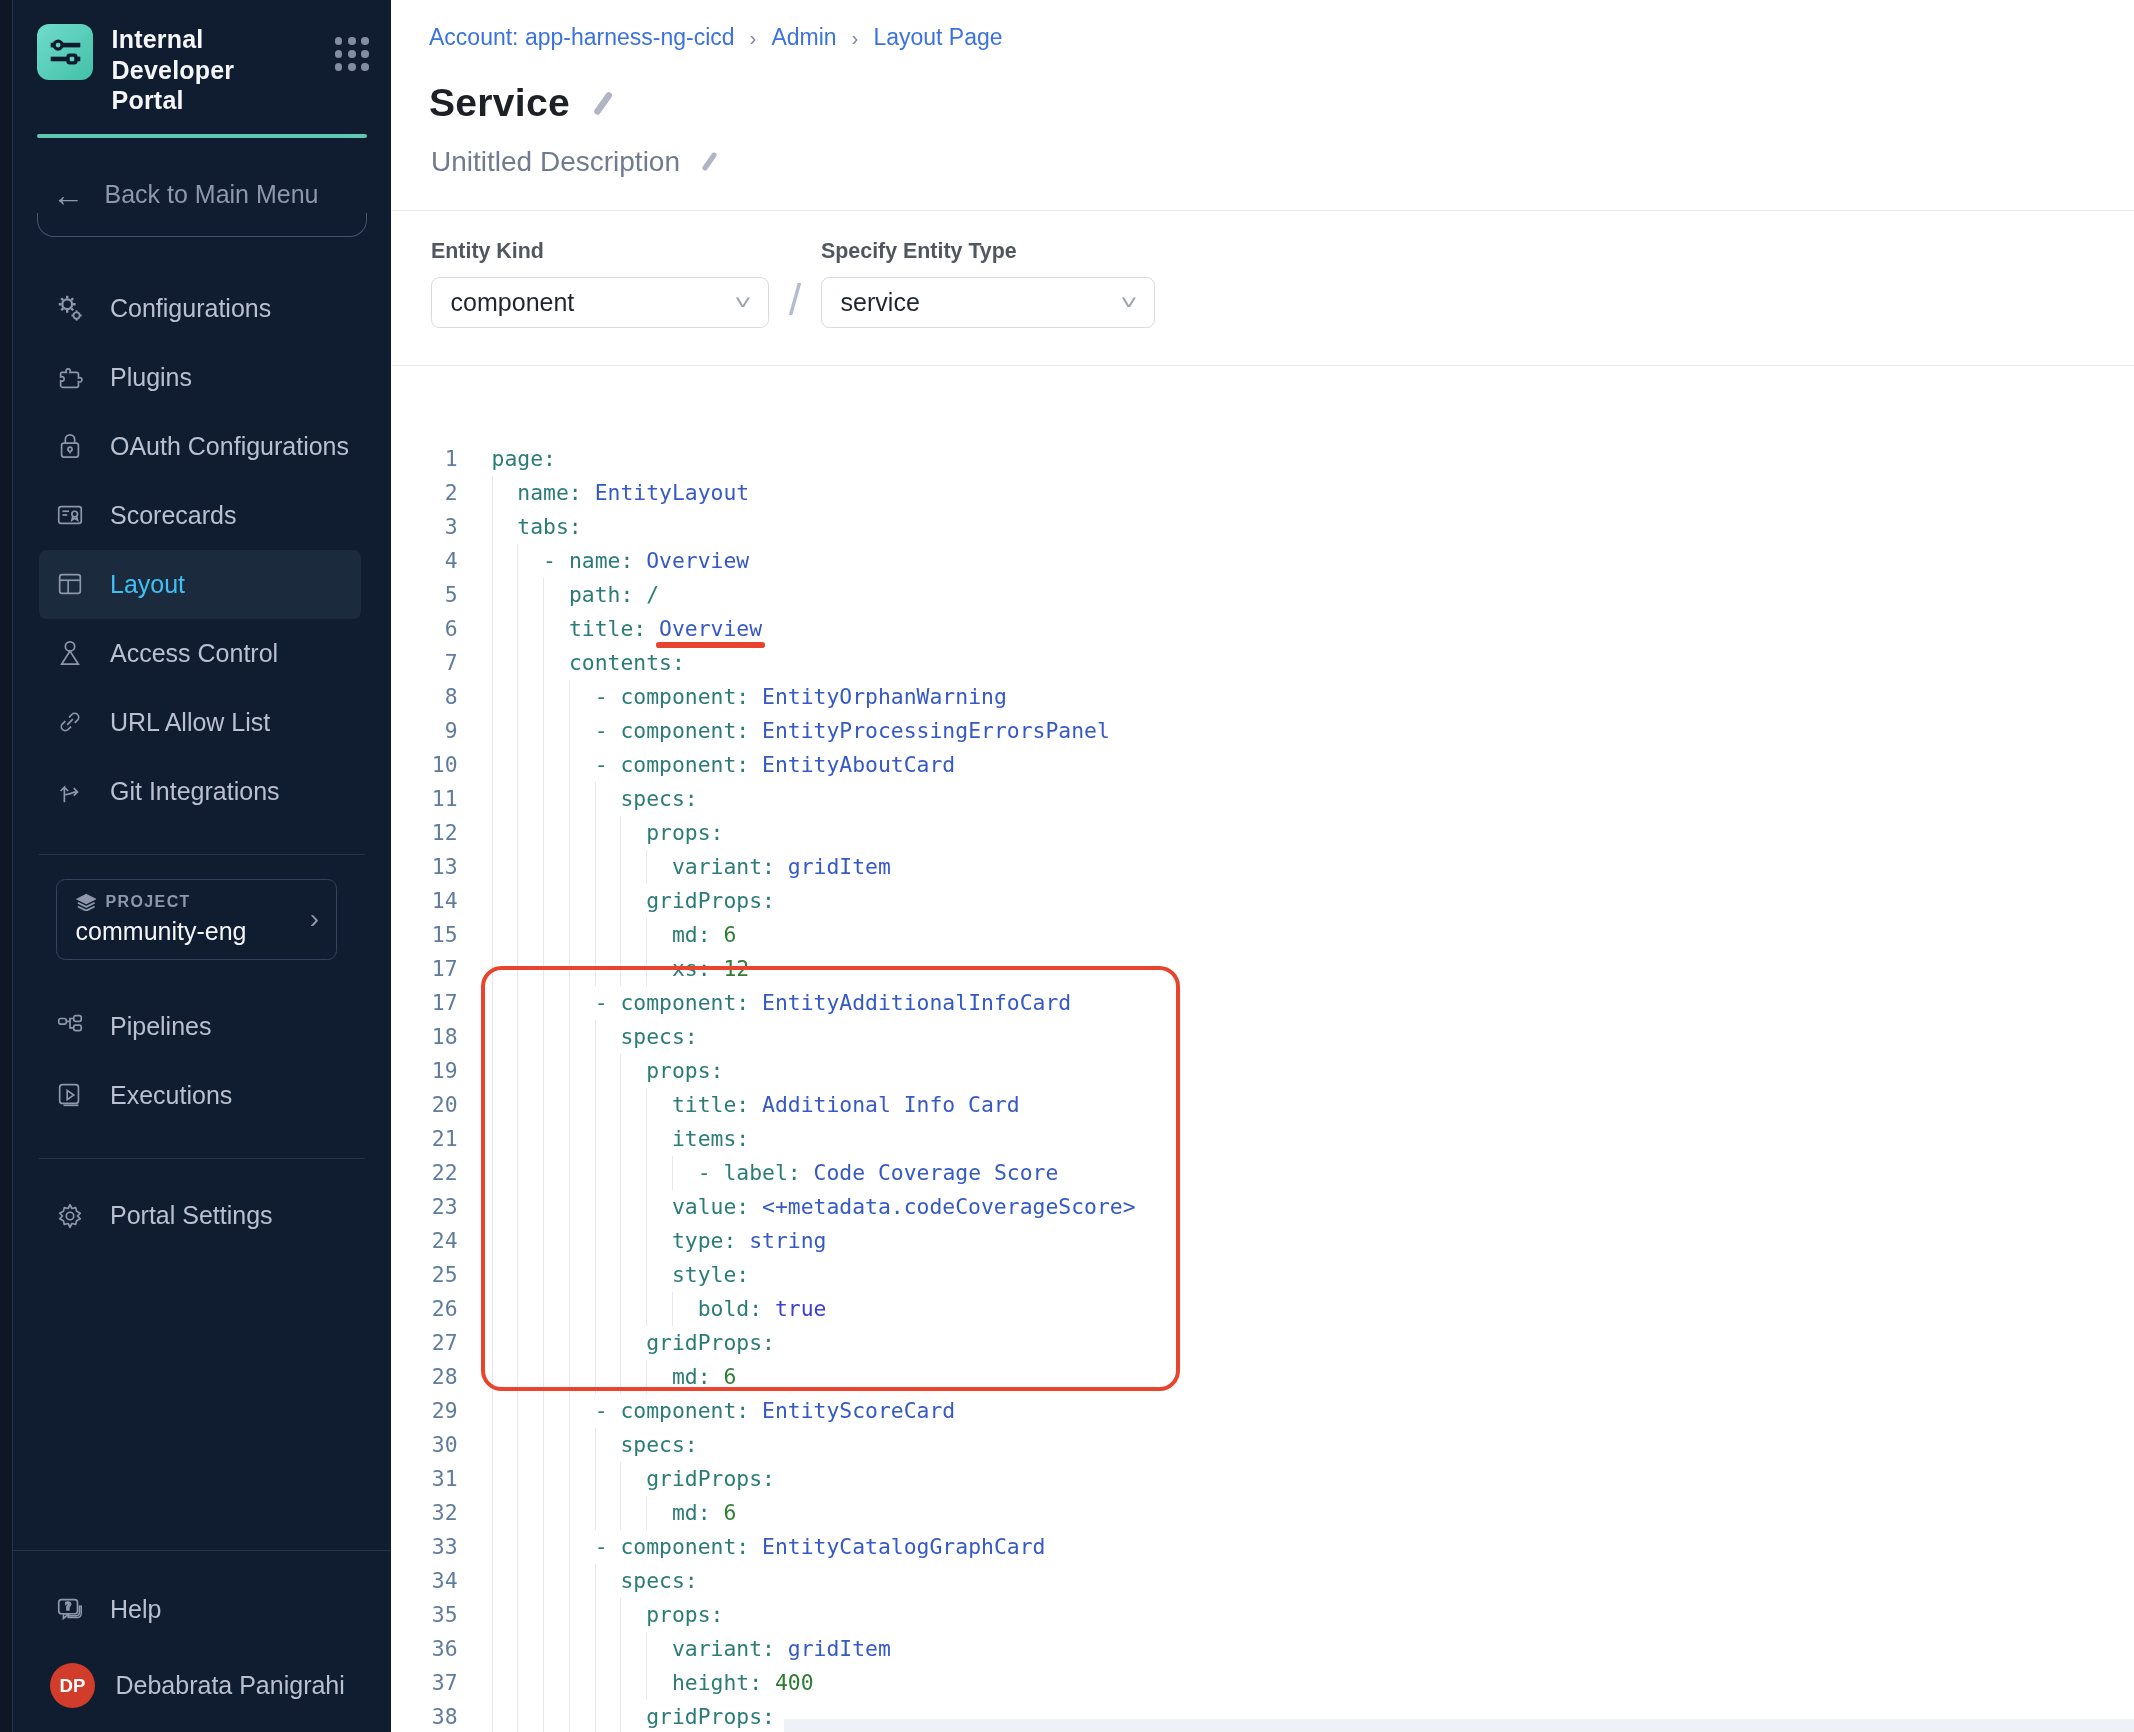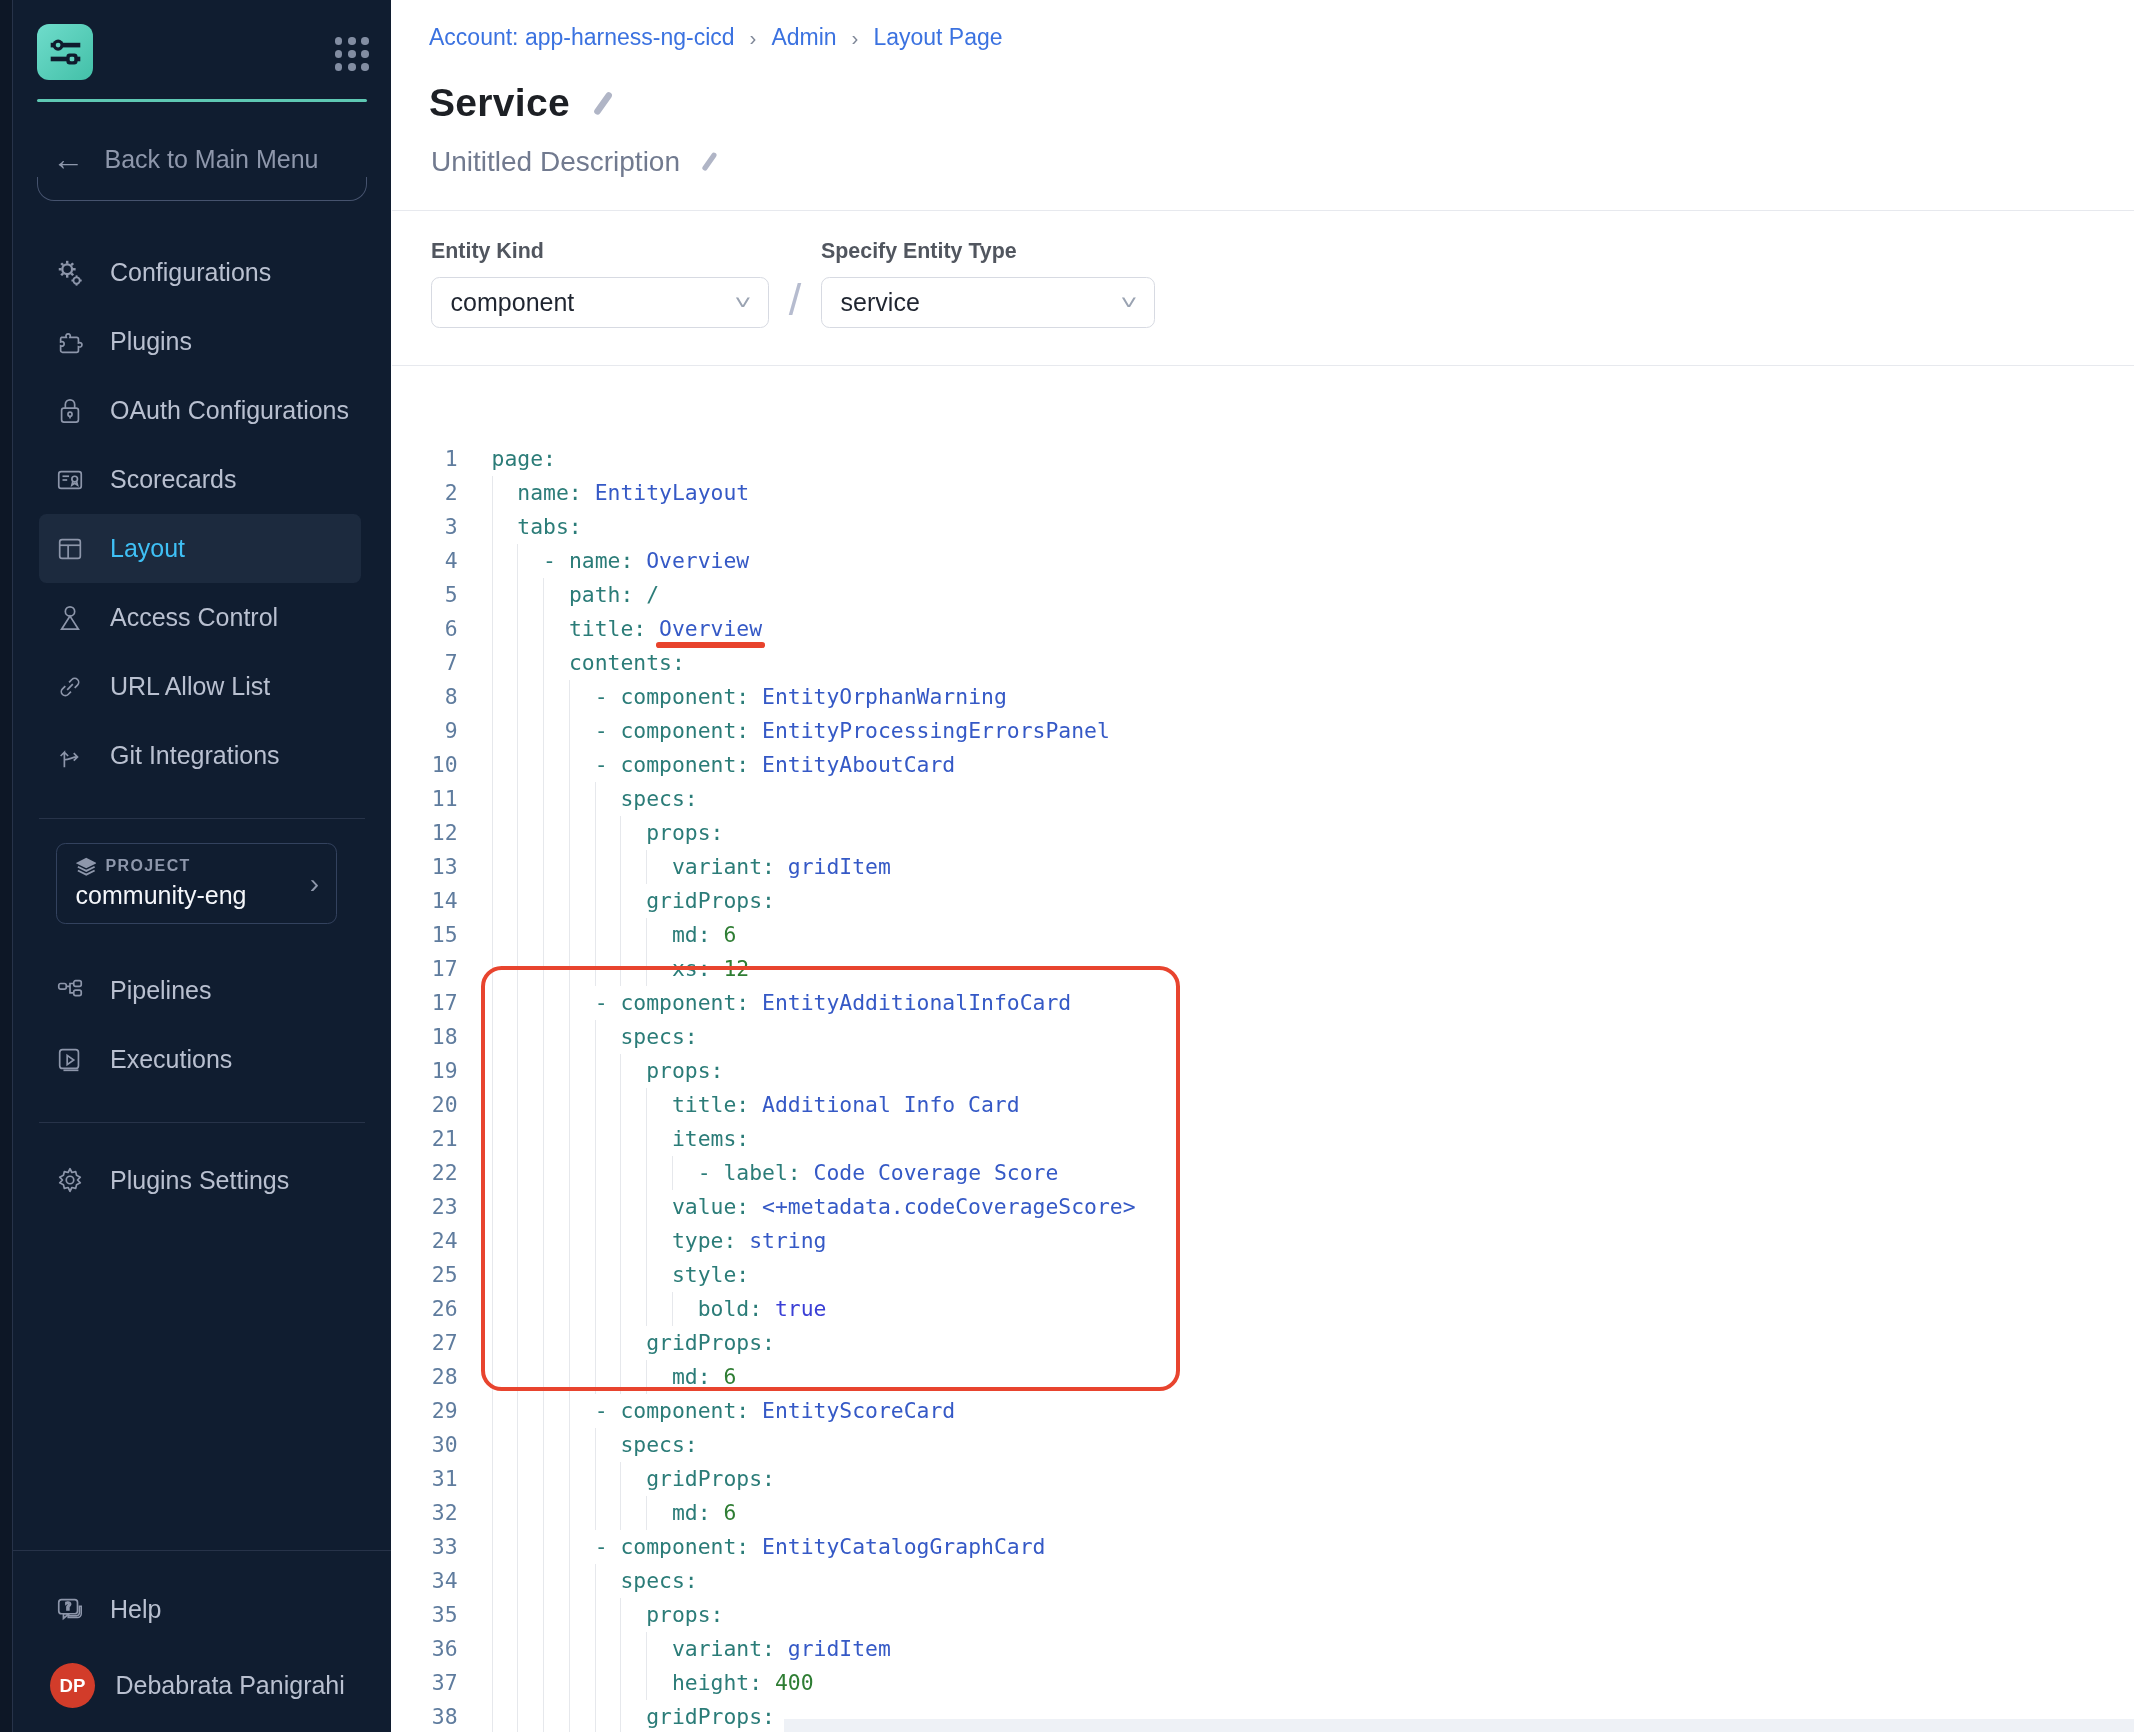--- a/index.html
+++ b/index.html
@@ -113,20 +113,21 @@
     <div class="logo-box">
       <svg width="37" height="37" viewBox="0 0 40 40">
         <line x1="4" y1="12" x2="36" y2="12" stroke="#0f1b2d" stroke-width="5"></line>
         <line x1="4" y1="27" x2="36" y2="27" stroke="#0f1b2d" stroke-width="5"></line>
         <circle cx="12" cy="12" r="6" fill="#0f1b2d"></circle>
           <circle cx="12" cy="12" r="2.6" fill="#5fd2bd"></circle>
         <rect x="21" y="21" width="12" height="12" rx="3.5" fill="#0f1b2d"></rect>
         <rect x="24.5" y="24.5" width="5" height="5" rx="1.5" fill="#5fd2bd"></rect>
       </svg>
     </div>
+    <div class="logo-title">Internal Developer Portal</div>
     <div class="grid-dots">
       <i></i>
         <i></i>
         <i></i>
         <i></i>
         <i></i>
         <i></i>
         <i></i>
         <i></i>
         <i></i>
@@ -282,21 +283,21 @@
   <div class="side-div"></div>
 
   <div class="nav" style="margin-top:22.4px;">
     <div class="nav-item">
       <span class="nicon">
         <svg width="30" height="30" viewBox="0 0 32 32">
             <circle cx="16" cy="16" r="4"></circle>
             <path d="M16 4 l2 4 4-1 1 4 4 2-3 3 3 3-4 2-1 4-4-1-2 4-2-4-4 1-1-4-4-2 3-3-3-3 4-2 1-4 4 1 Z" stroke-linejoin="round"></path>
           </svg>
       </span>
-      <span>Plugins Settings</span>
+      <span>Portal Settings</span>
     </div>
   </div>
 
   <div class="bottom-group">
     <div class="side-div-full"></div>
     <div class="nav-item" style="margin-top:24px;">
       <span class="nicon">
         <svg width="30" height="30" viewBox="0 0 32 32" fill="#8d96aa" stroke="none" style="font-size:27px">
             <rect x="4" y="5" width="20" height="15" rx="3"></rect>
             <path d="M9 20 l0 5 6-5 Z"></path>

